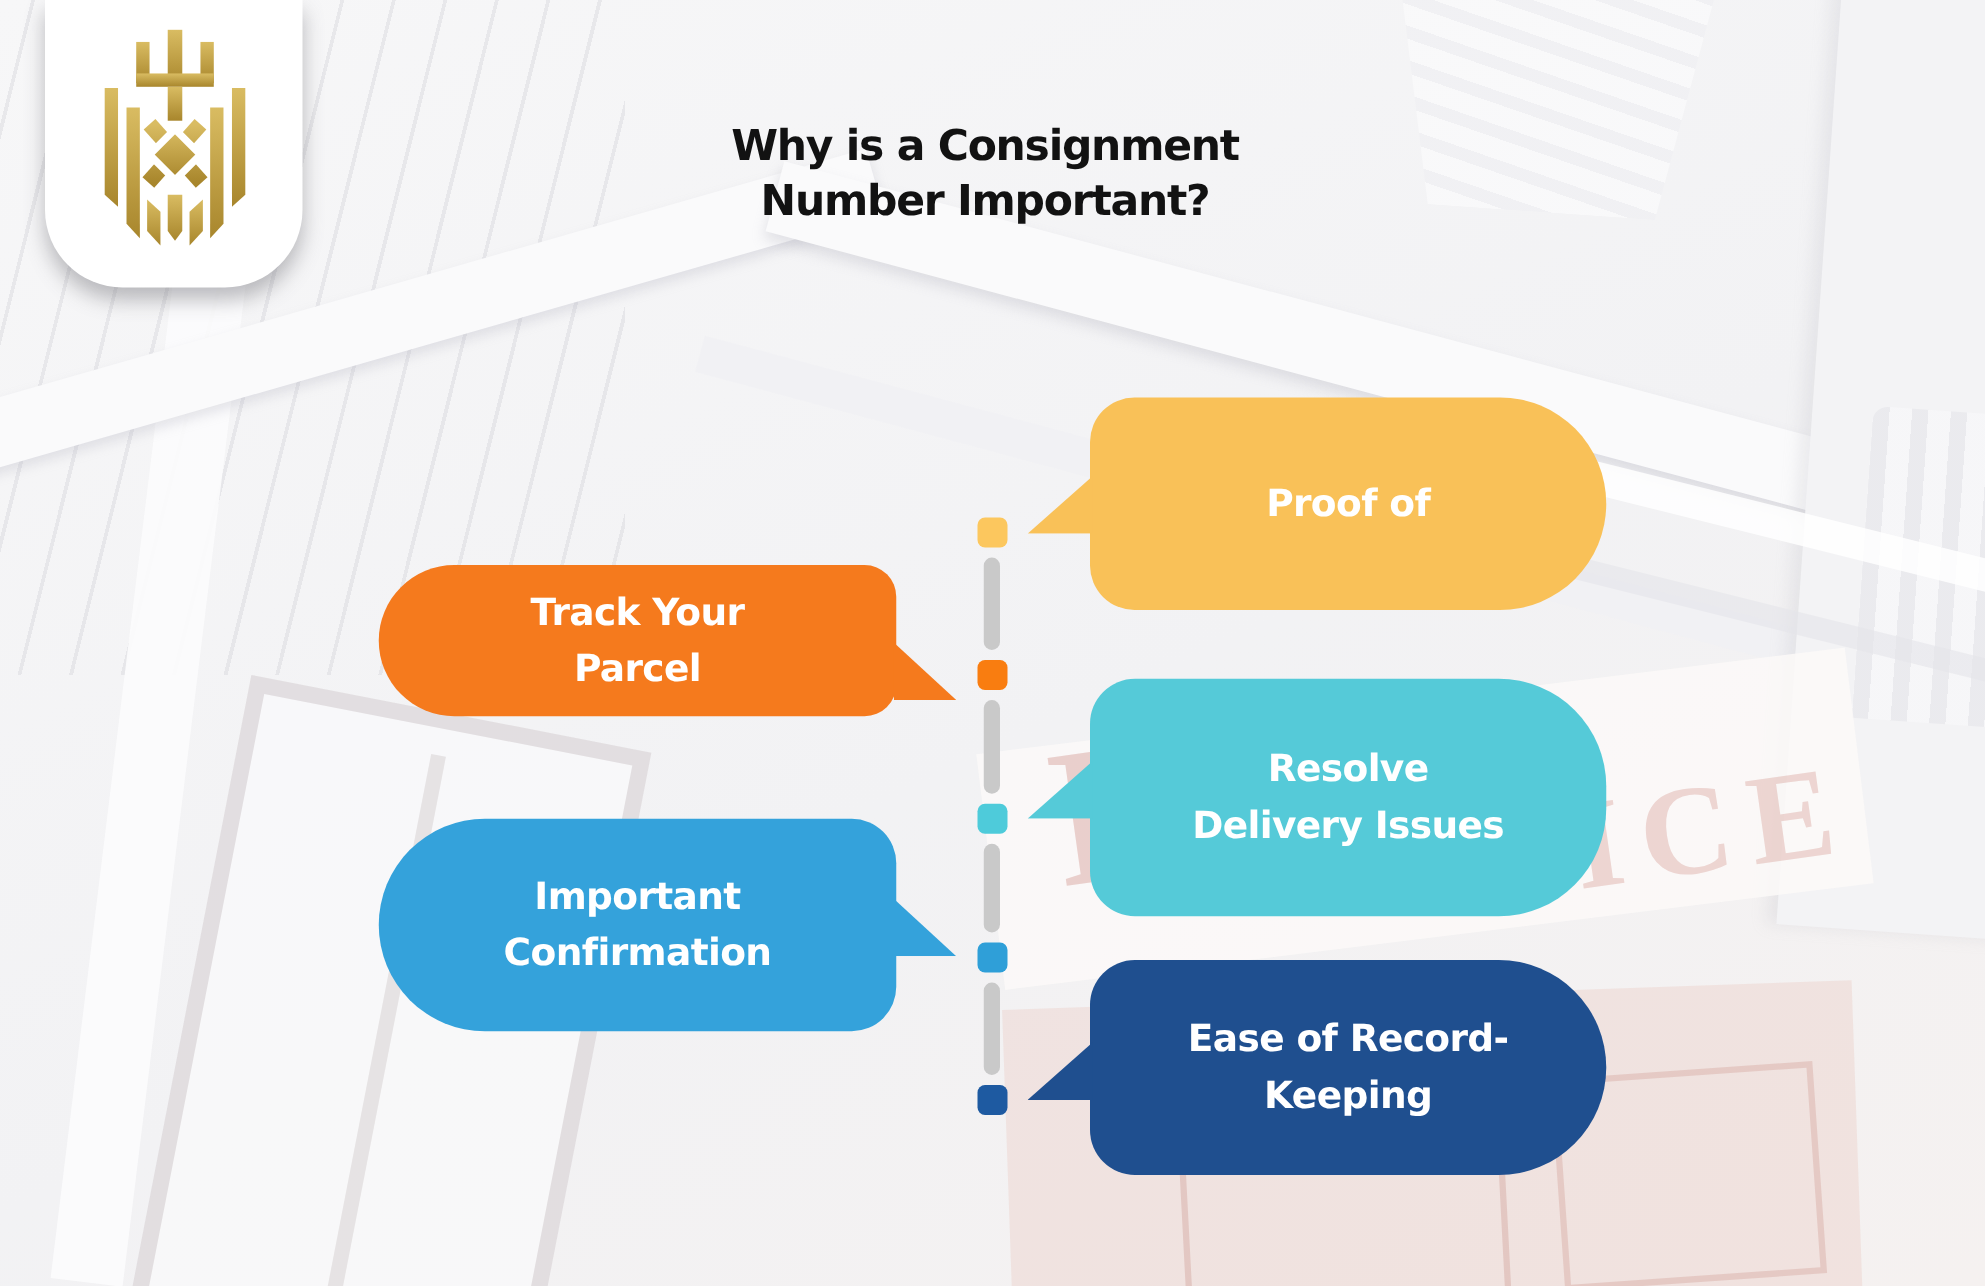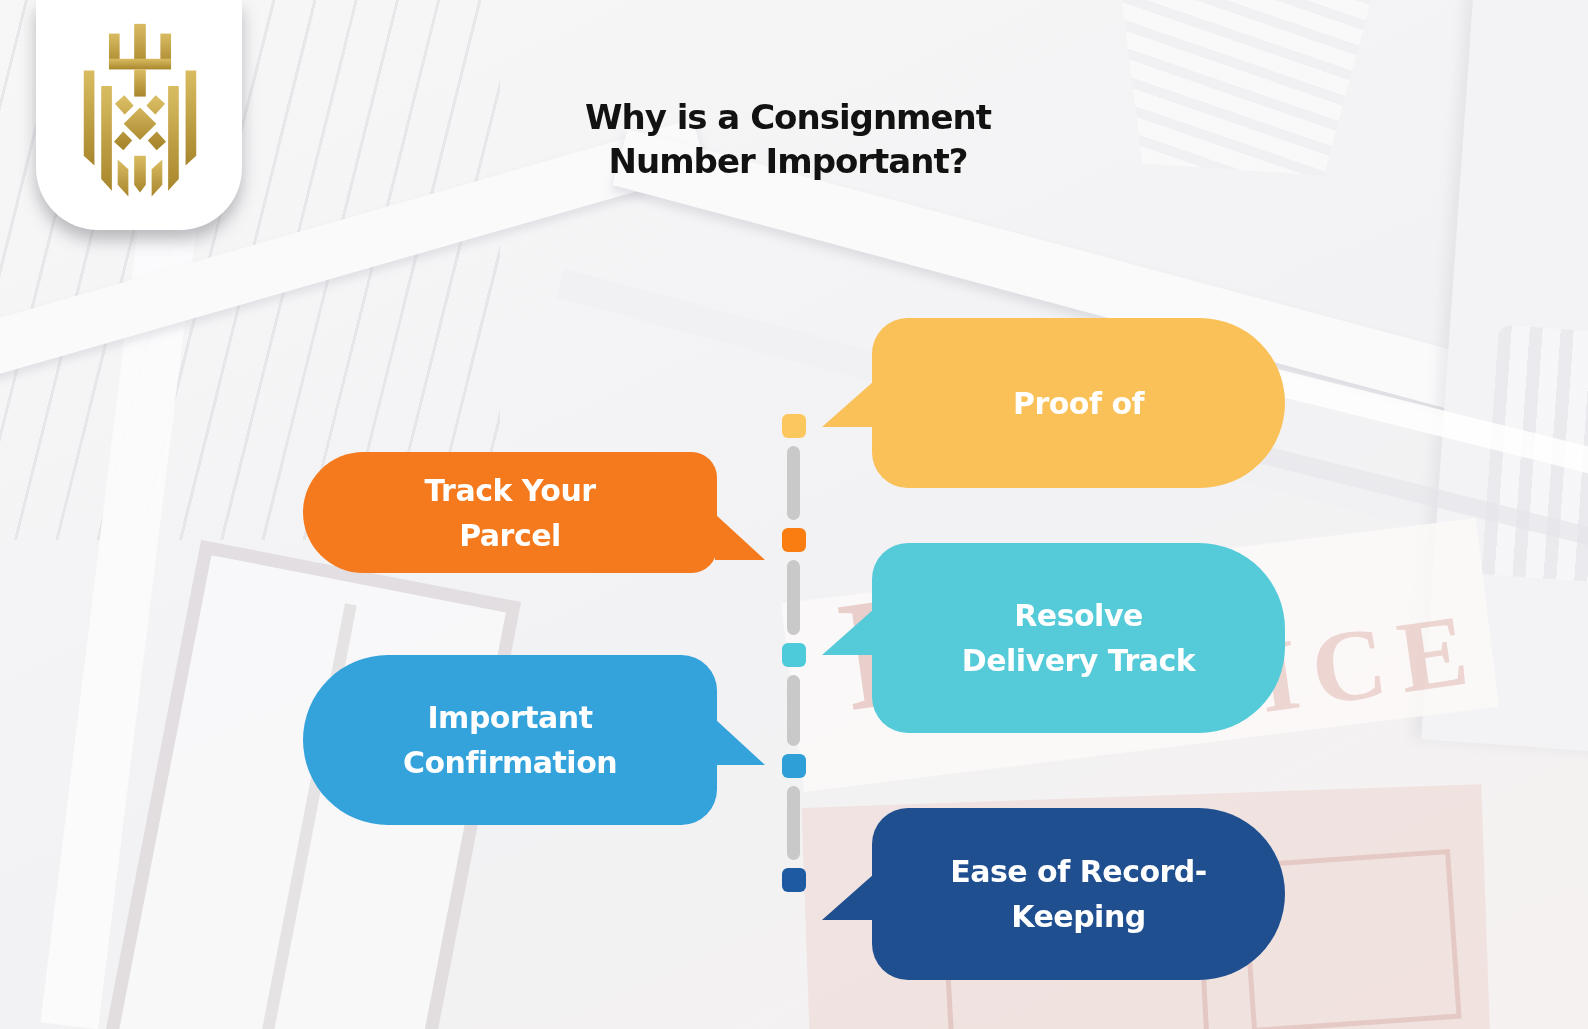--- a/index.html
+++ b/index.html
@@ -145,28 +145,28 @@
 
   <div class="bubble left" style="left: 303px; top: 430px; width: 414px; height: 121px; background-color: rgb(245, 122, 29); margin-top: 22px;">
     <div class="tail tail-right" style="right: -48px; top: 62px; width: 50px; height: 46px; background-color: rgb(245, 122, 29);"></div>
     <div class="bubble-line">Track Your</div>
     <div class="bubble-line">Parcel</div>
   </div>
 
   <div class="bubble right" style="left: 872px; top: 543px; width: 413px; height: 190px; background-color: rgb(85, 202, 216);">
     <div class="tail tail-left" style="left: -50px; top: 66px; width: 52px; height: 46px; background-color: rgb(85, 202, 216);"></div>
     <div class="bubble-line">Resolve</div>
-    <div class="bubble-line">Delivery Track</div>
+    <div class="bubble-line">Delivery Issues</div>
   </div>
 
   <div class="bubble left" style="left: 303px; top: 655px; width: 414px; height: 170px; background-color: rgb(52, 162, 219);">
     <div class="tail tail-right" style="right: -48px; top: 64px; width: 50px; height: 46px; background-color: rgb(52, 162, 219);"></div>
     <div class="bubble-line">Important</div>
     <div class="bubble-line">Confirmation</div>
   </div>
 
-  <div class="bubble right" style="left: 872px; top: 768px; width: 413px; height: 172px; background-color: rgb(31, 79, 143); margin-top: 40px;">
+  <div class="bubble right" style="left: 872px; top: 768px; width: 413px; height: 172px; background-color: rgb(31, 79, 143);">
     <div class="tail tail-left" style="left: -50px; top: 66px; width: 52px; height: 46px; background-color: rgb(31, 79, 143);"></div>
     <div class="bubble-line">Ease of Record-</div>
     <div class="bubble-line">Keeping</div>
   </div>
 
 </div>
 
 </body></html>

